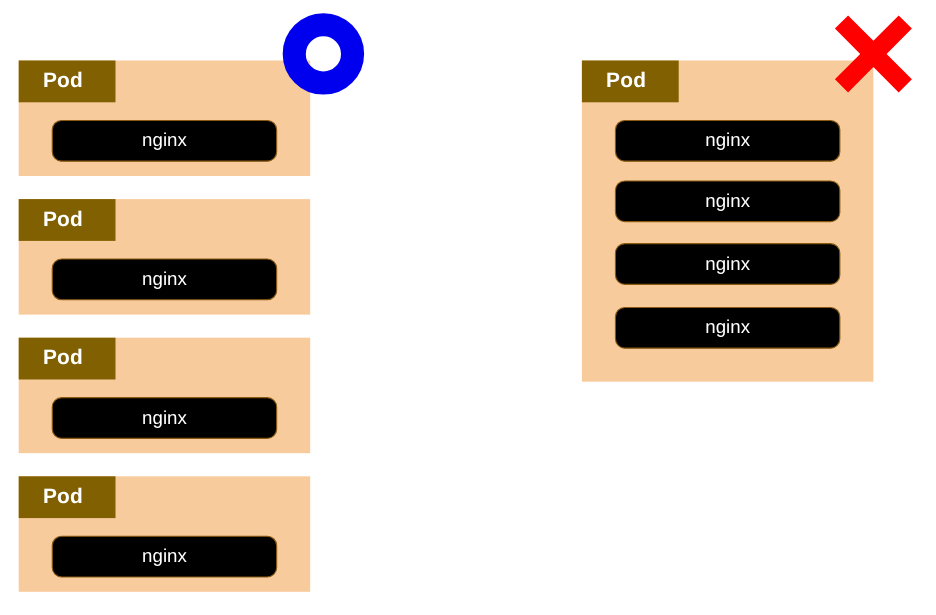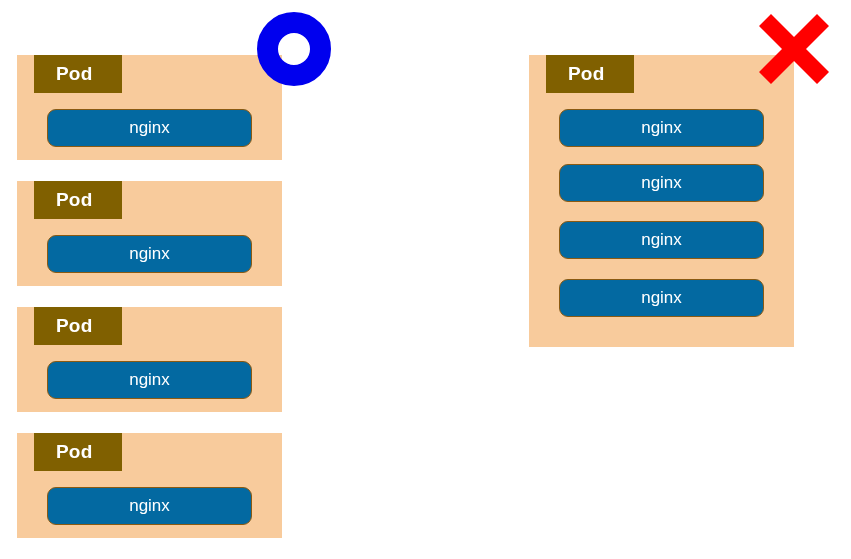--- a/index.html
+++ b/index.html
@@ -22,21 +22,21 @@
   }
 
   
   .pod {
     position: absolute;
     background: #F8CB9C;
     box-sizing: border-box;
   }
   .pod-tab {
     position: absolute;
-    left: 17px;
+    left: 0;
     top: 0;
     width: 88px;
     height: 38px;
     background: #806000;
     color: #FFFFFF;
     font-size: 19px;
     font-weight: bold;
     display: flex;
     align-items: center;
     padding-left: 22px;
@@ -48,21 +48,21 @@
     left: 0;
     top: 38px;
     right: 0;
     bottom: 0;
   }
 
   
   .container-chip {
     position: absolute;
     height: 38px;
-    background: #0369a1;
+    background: #000000;
     border: 1px solid #8A5A12;
     border-radius: 9px;
     color: #FFFFFF;
     font-size: 17px;
     display: flex;
     align-items: center;
     justify-content: center;
     box-sizing: border-box;
   }
 

